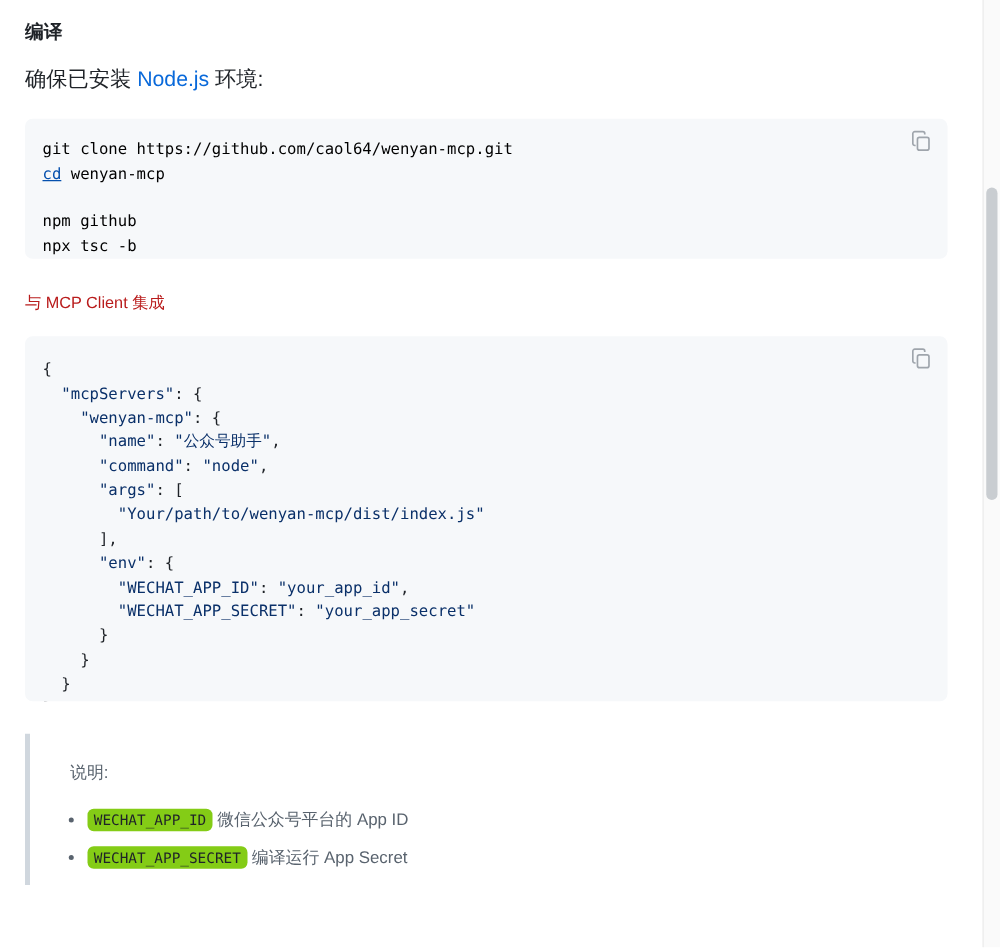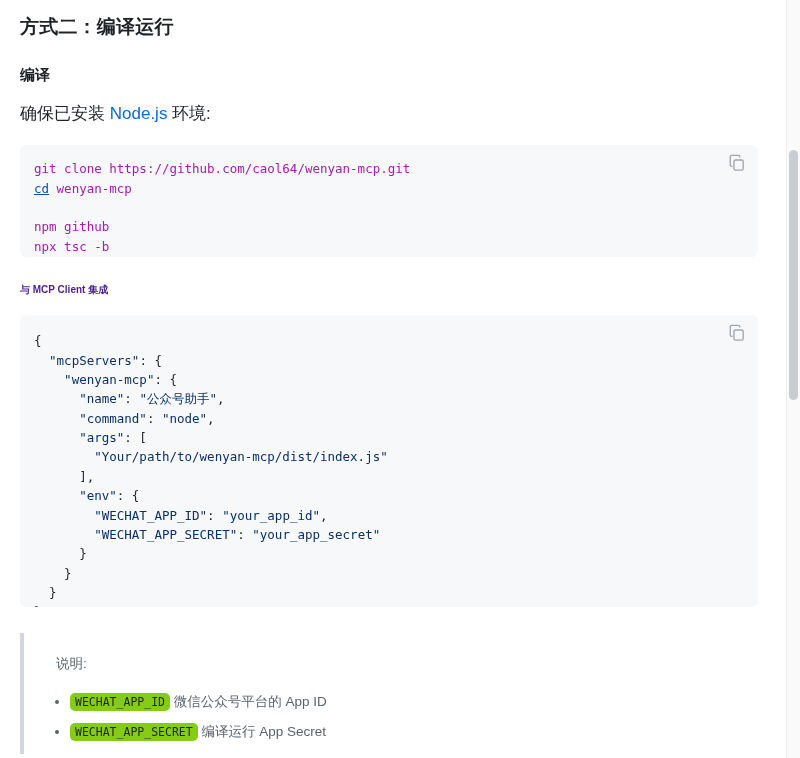--- a/index.html
+++ b/index.html
@@ -28,24 +28,24 @@
     letter-spacing: 0.2px;
     color: #1f2328;
   }
   h3.sub-title {
     font-size: 15px;
     font-weight: bold;
     margin: 16px 0 0 0;
     color: #1f2328;
   }
   h3.sub-title-spaced {
-    font-size: 10px;
-    font-weight: bold;
+    font-size: 13px;
+    font-weight: normal;
     margin: 26px 0 0 0;
-    color: #4c1d95;
+    color: #b91c1c;
   }
   p.para {
     font-size: 17px;
     line-height: 1.6;
     margin: 15px 0 0 0;
     color: #1f2328;
   }
   a.link {
     color: #0969da;
     text-decoration: none;
@@ -72,21 +72,21 @@
     top: 9px;
     right: 12px;
     width: 18px;
     height: 18px;
     cursor: pointer;
     opacity: 0.55;
   }
   .copy-btn svg { display: block; }
   .tok-key { color: #0a3069; }
   .tok-str { color: #0a3069; }
-  .tok-cmd { color: #a21caf; }
+  .tok-cmd { color: #000000; }
   .tok-blue { color: #0550ae; text-decoration: underline; }
   .tok-punct { color: #1f2328; }
   .note {
     margin-top: 26px;
     border-left: 4px solid #d0d7de;
     padding: 4px 0 2px 16px;
   }
   .note .note-title {
     font-size: 13.5px;
     color: #59636e;
@@ -129,21 +129,20 @@
     height: 250px;
     background: #c9cdd1;
     border-radius: 5px;
   }
 </style>
 </head>
 <body>
 
 <div class="page">
 
-  <h2 class="section-title">方式二：编译运行</h2>
 
   <h3 class="sub-title">编译</h3>
 
   <p class="para"><span>确保已安装 </span><a class="link" href="#">Node.js</a><span> 环境:</span></p>
 
   <div class="codeblock" style="margin-top:18px; height:112px;">
     <span class="copy-btn">
       <svg width="18" height="18" viewBox="0 0 16 16" fill="none" stroke="#59636e" stroke-width="1.2">
         <rect x="5.3" y="5.3" width="8.2" height="9" rx="1.4"></rect>
         <path d="M10.5 3.2 V2.6 a1.4 1.4 0 0 0 -1.4 -1.4 H3.4 A1.4 1.4 0 0 0 2 2.6 V9.6 a1.4 1.4 0 0 0 1.4 1.4 H4"></path>

